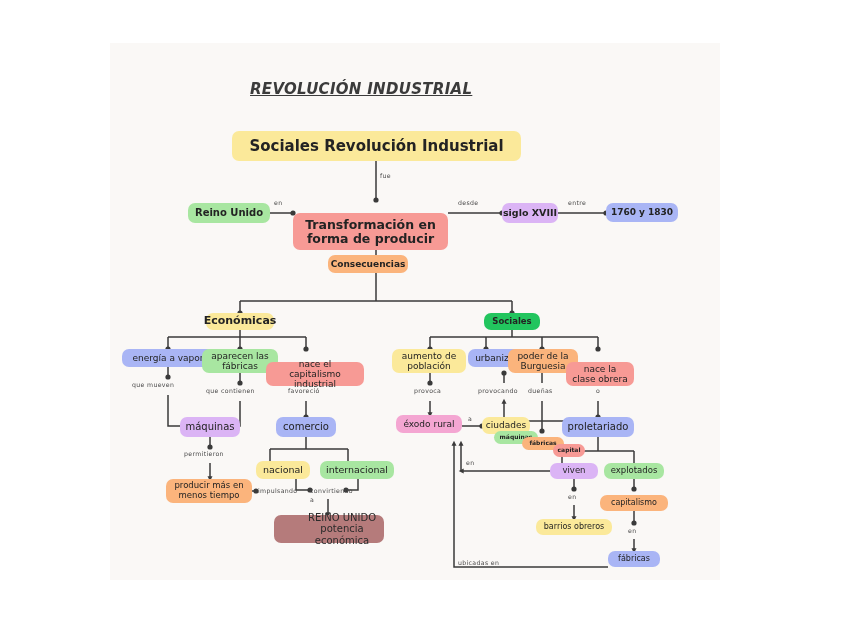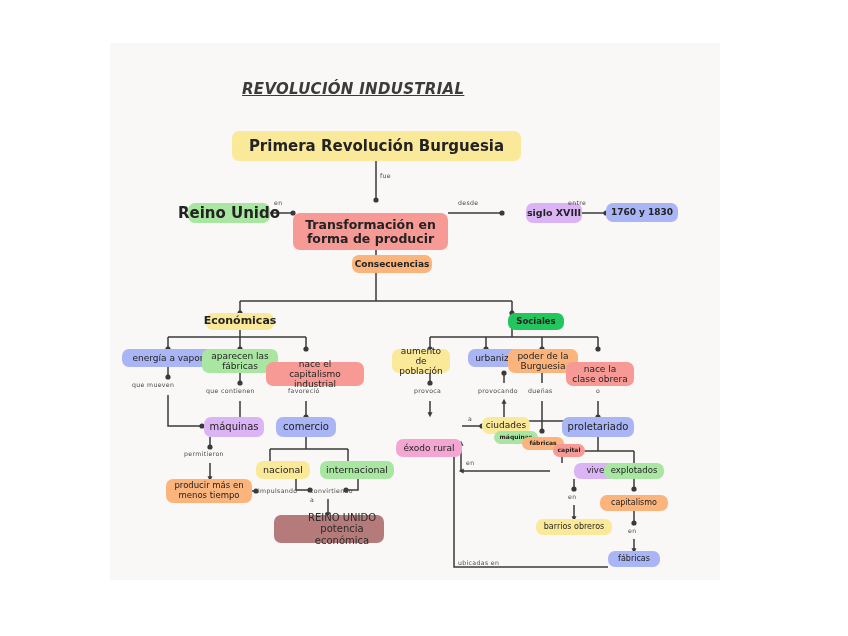--- a/index.html
+++ b/index.html
@@ -19,37 +19,37 @@
   .node{
     position:absolute;box-sizing:border-box;
     display:flex;align-items:center;justify-content:center;text-align:center;
     border-radius:7px;color:#232323;line-height:1.12;
     padding:2px 6px;white-space:nowrap;
   }
   .node.wrap{white-space:normal;}
 
   .title{
     position:absolute;font-style:italic;font-weight:bold;color:#3b3b3b;
-    text-decoration:underline;letter-spacing:.3px;
+    text-decoration:underline;letter-spacing:.3px;margin-left:8px;
   }
 
   
   .elabel{
     position:absolute;color:#4a4a4a;white-space:nowrap;
     font-size:6.2px;letter-spacing:.35px;
   }
 
   
   .c-yellow {background:#fbe99a;}
   .c-red    {background:#f79a95;margin-top:13px;}
   .c-green  {background:#a8e6a1;}
-  .c-purple {background:#dbb4f5;margin-left:24px;}
+  .c-purple {background:#dbb4f5;}
   .c-blue   {background:#a9b5f5;}
   .c-orange {background:#fbb47c;}
-  .c-pink   {background:#f4a6d2;margin-top:24px;}
+  .c-pink   {background:#f4a6d2;}
   .c-maroon {background:#b57b7b;color:#2b2b2b;padding-left:32px;}
 </style>
 </head>
 <body>
 
 <div id="canvas" style="background: rgb(250, 248, 246);">
   <div id="map">
 
     <svg class="edges" viewBox="0 0 610 537" xmlns="http://www.w3.org/2000/svg">
       <defs>
@@ -149,31 +149,31 @@
 
         <path d="M440,428 L351,428" marker-end="url(#arr)"></path>
         <path d="M351,428 L351,400" marker-end="url(#arr)"></path>
 
         <path d="M498,524 L344,524 L344,400" marker-end="url(#arr)"></path>
       </g>
     </svg>
 
     <div class="title" style="left:132px;top:37px;font-size:15px;">REVOLUCIÓN INDUSTRIAL</div>
 
-    <div class="node c-yellow" style="left: 122px; top: 88px; width: 289px; height: 30px; font-size: 15px; font-weight: bold; background: rgb(251, 233, 154);">Primera Revolución Burguesia</div>
+    <div class="node c-yellow" style="left: 122px; top: 88px; width: 289px; height: 30px; font-size: 15px; font-weight: bold; background: rgb(251, 233, 154);">Sociales Revolución Industrial</div>
 
     <div class="node wrap c-red" style="left: 183px; top: 157px; width: 155px; height: 37px; font-size: 12.5px; font-weight: bold; background: rgb(247, 154, 149);">Transformación en forma de producir</div>
 
-    <div class="node c-green" style="left: 78px; top: 160px; width: 82px; height: 20px; font-size: 15px; font-weight: bold; background: rgb(168, 230, 161);">Reino Unido</div>
+    <div class="node c-green" style="left: 78px; top: 160px; width: 82px; height: 20px; font-size: 10px; font-weight: bold; background: rgb(168, 230, 161);">Reino Unido</div>
 
     <div class="node c-purple" style="left: 392px; top: 160px; width: 56px; height: 20px; font-size: 9.5px; font-weight: bold; background: rgb(219, 180, 245);">siglo XVIII</div>
 
     <div class="node c-blue" style="left: 496px; top: 160px; width: 72px; height: 19px; font-size: 9px; font-weight: bold; background: rgb(169, 181, 245);">1760 y 1830</div>
 
-    <div class="node c-orange" style="left: 242px; top: 212px; width: 80px; height: 18px; font-size: 9px; font-weight: bold; background: rgb(251, 180, 124);">Consecuencias</div>
+    <div class="node c-orange" style="left: 218px; top: 212px; width: 80px; height: 18px; font-size: 9px; font-weight: bold; background: rgb(251, 180, 124);">Consecuencias</div>
 
     <div class="node c-yellow" style="left: 96px; top: 270px; width: 68px; height: 17px; font-size: 11px; font-weight: bold; background: rgb(251, 233, 154);">Económicas</div>
 
     <div class="node c-purple" style="left: 374px; top: 270px; width: 56px; height: 17px; font-size: 8.5px; font-weight: bold; background: #22c55e;">Sociales</div>
 
     <div class="node c-blue" style="left: 12px; top: 306px; width: 92px; height: 18px; font-size: 9px; background: rgb(169, 181, 245);">energía a vapor</div>
 
     <div class="node wrap c-green" style="left: 92px; top: 306px; width: 76px; height: 24px; font-size: 9px; background: rgb(168, 230, 161);">aparecen las fábricas</div>
 
     <div class="node wrap c-red" style="left: 156px; top: 306px; width: 98px; height: 24px; font-size: 9px; background: rgb(247, 154, 149);">nace el capitalismo industrial</div>
@@ -183,21 +183,21 @@
     <div class="node wrap c-orange" style="left: 56px; top: 436px; width: 86px; height: 24px; font-size: 8.5px; background: rgb(251, 180, 124);">producir más en menos tiempo</div>
 
     <div class="node c-blue" style="left: 166px; top: 374px; width: 60px; height: 20px; font-size: 10px; background: rgb(169, 181, 245); text-align: right;">comercio</div>
 
     <div class="node c-yellow" style="left: 146px; top: 418px; width: 54px; height: 18px; font-size: 9.5px; background: rgb(251, 233, 154);">nacional</div>
 
     <div class="node c-green" style="left: 210px; top: 418px; width: 74px; height: 18px; font-size: 9.5px; background: rgb(168, 230, 161);">internacional</div>
 
     <div class="node wrap c-maroon" style="left: 164px; top: 472px; width: 110px; height: 28px; font-size: 10px; background: rgb(181, 123, 123);">REINO UNIDO potencia económica</div>
 
-    <div class="node wrap c-yellow" style="left: 282px; top: 306px; width: 58px; height: 24px; font-size: 9px; background: rgb(251, 233, 154);">aumento de población</div>
+    <div class="node wrap c-yellow" style="left: 282px; top: 306px; width: 74px; height: 24px; font-size: 9px; background: rgb(251, 233, 154);">aumento de población</div>
 
     <div class="node c-blue" style="left: 358px; top: 306px; width: 72px; height: 18px; font-size: 9px; background: rgb(169, 181, 245);">urbanización</div>
 
     <div class="node wrap c-orange" style="left: 398px; top: 306px; width: 70px; height: 24px; font-size: 9px; background: rgb(251, 180, 124);">poder de la Burguesia</div>
 
     <div class="node wrap c-red" style="left: 456px; top: 306px; width: 68px; height: 24px; font-size: 9px; background: rgb(247, 154, 149);">nace la clase obrera</div>
 
     <div class="node c-pink" style="left: 286px; top: 372px; width: 66px; height: 18px; font-size: 9px; background: rgb(244, 166, 210);">éxodo rural</div>
 
     <div class="node c-yellow" style="left: 372px; top: 374px; width: 48px; height: 17px; font-size: 9px; background: rgb(251, 233, 154);">ciudades</div>

